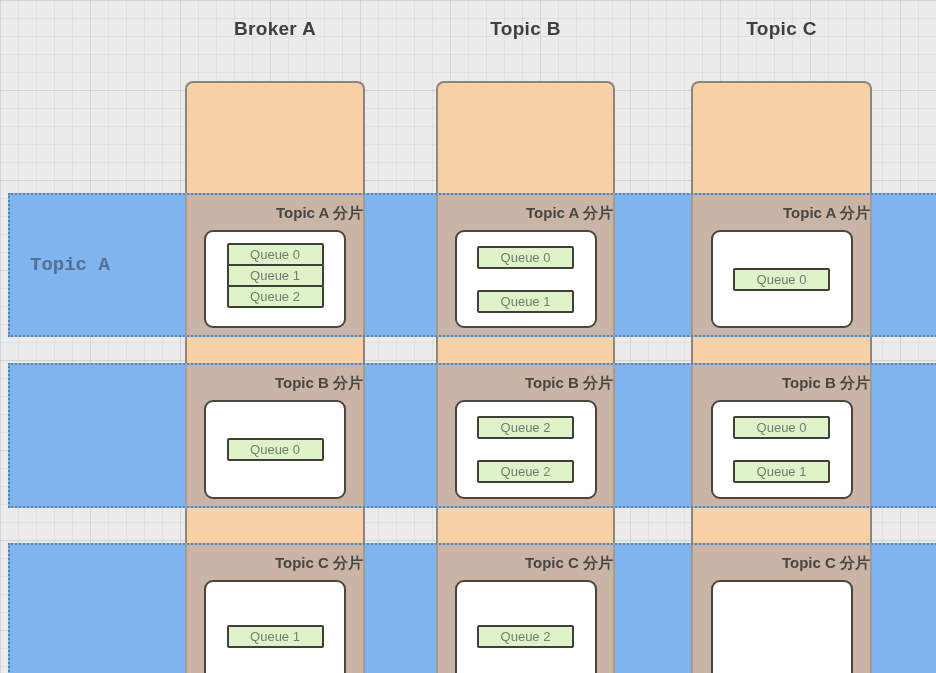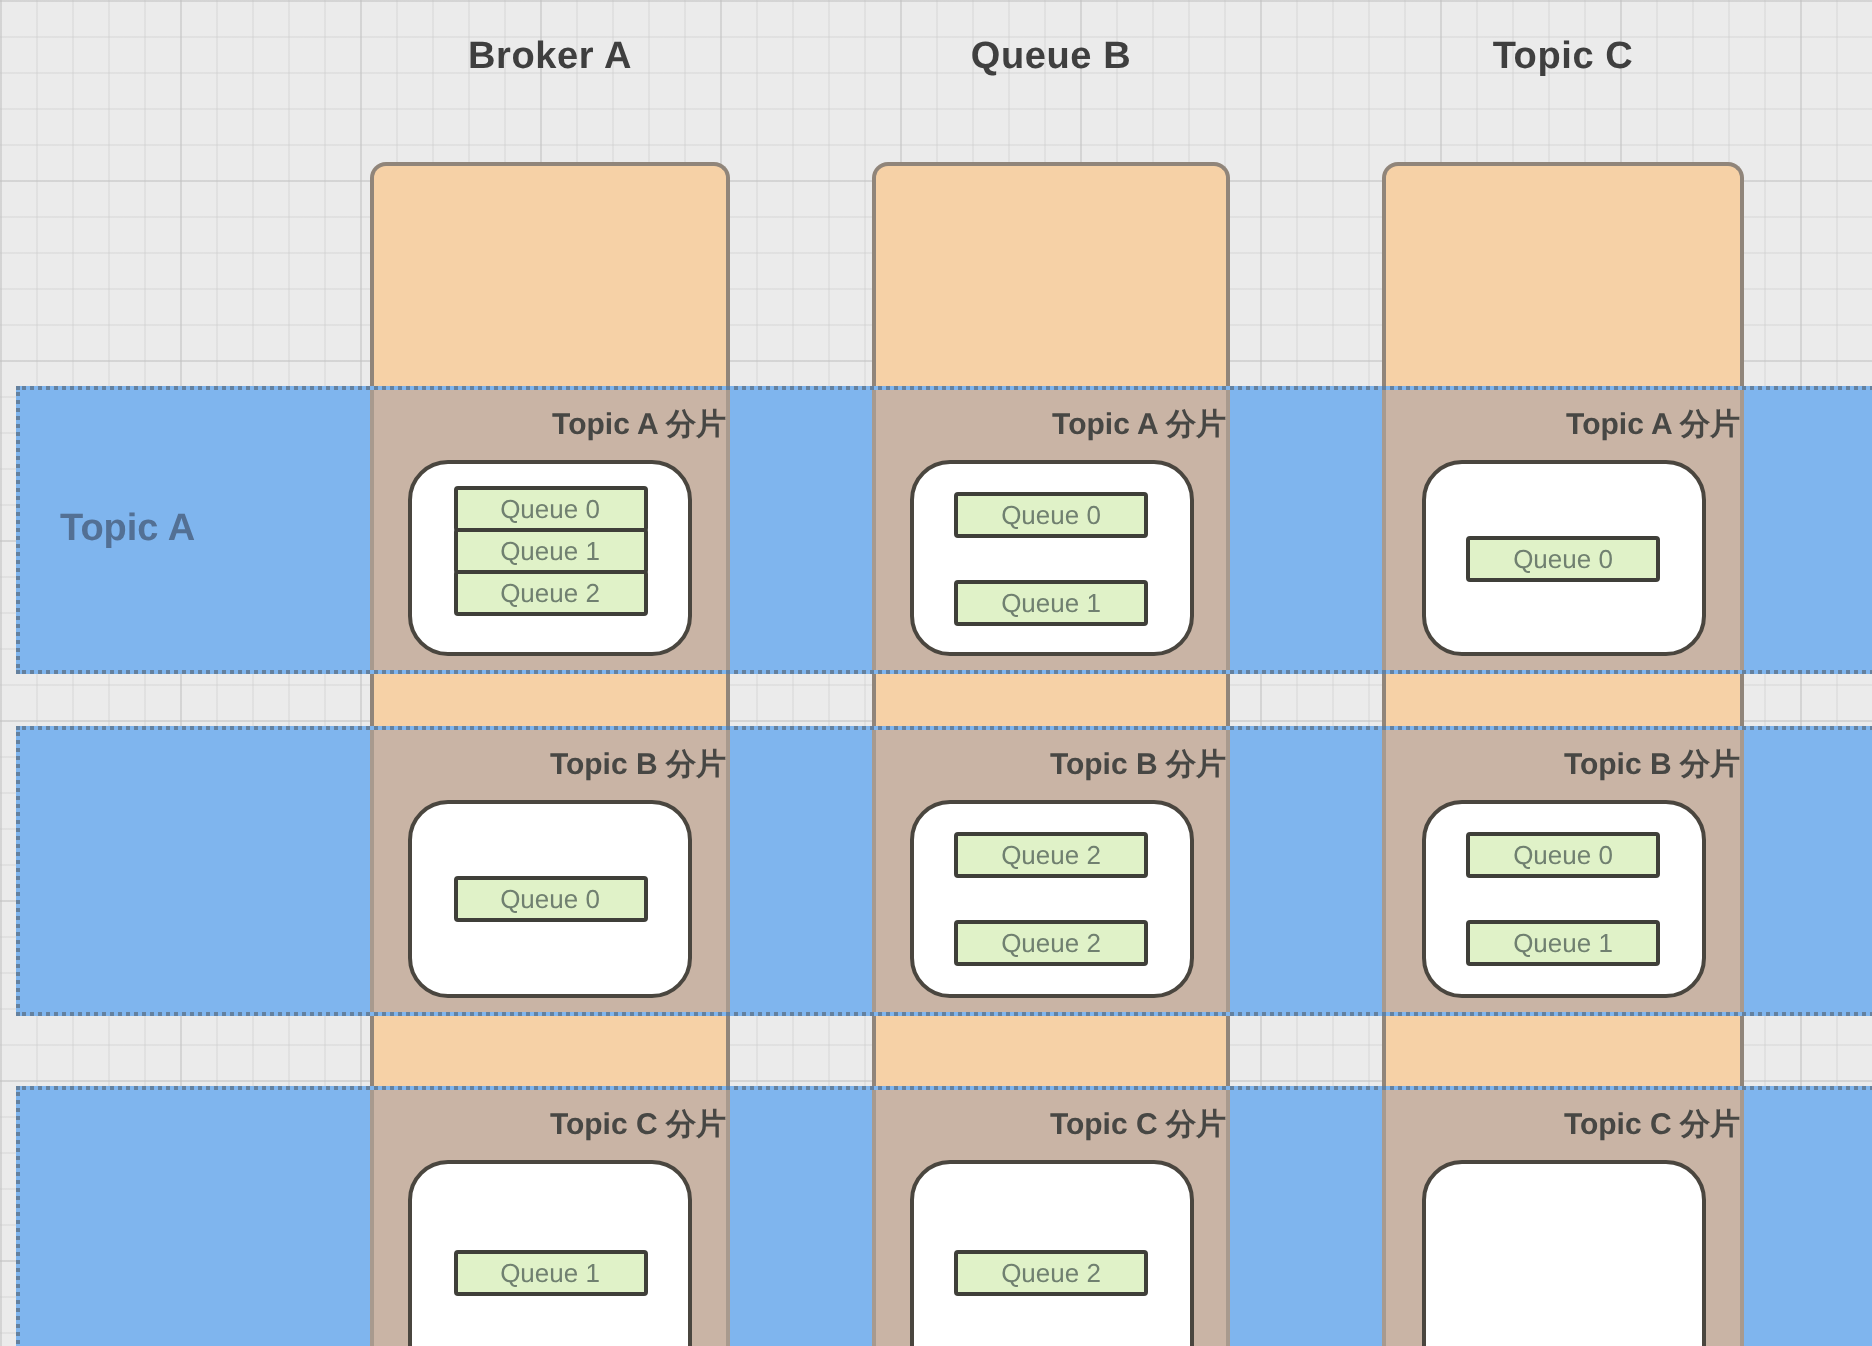--- a/index.html
+++ b/index.html
@@ -34,40 +34,40 @@
     position:absolute;left:8px;width:932px;
     background:var(--band-fill);
     border:2px dotted var(--band-dot);
     border-right:none;
     box-sizing:border-box;
     overflow:hidden;z-index:2;
   }
   .topic-label{
     position:absolute;left:20px;top:0;bottom:0;
     display:flex;align-items:center;
-    font-size:19px;font-weight:bold;color:var(--topic-text);z-index:1;
+    font-size:19px;font-weight:bold;color:var(--topic-text);z-index:1;font-family:Liberation Mono, monospace;
   }
   .shard-cell{
     position:absolute;top:0;bottom:0;
     background:var(--cell-fill);
     border-left:2px solid var(--cell-edge);
     border-right:2px solid var(--cell-edge);
     box-sizing:border-box;
     display:flex;flex-direction:column;align-items:flex-end;z-index:2;
   }
   .shard-label{
     margin-top:7px;height:22px;line-height:22px;
     font-size:15px;font-weight:bold;color:var(--shard-text);
     text-align:center;white-space:nowrap;
   }
   .shard-box{
     margin:6px auto 7px;width:142px;flex:1 1 auto;
     background:var(--box-fill);
     border:2px solid var(--box-border);
-    border-radius:20px;box-sizing:border-box;
+    border-radius:9px;box-sizing:border-box;
     display:flex;flex-direction:column;align-items:center;
   }
   .row-c .shard-box{margin-bottom:-20px;}
   .layout-stack{justify-content:flex-start;padding-top:11px;}
   .layout-stack .queue-chip + .queue-chip{margin-top:-2px;}
   .layout-spread{justify-content:center;gap:21px;}
   .layout-center{justify-content:center;}
   .queue-chip{
     width:97px;height:23px;box-sizing:border-box;
     background:var(--queue-fill);
@@ -78,21 +78,21 @@
   }
 </style>
 </head>
 <body>
 
 <div id="canvas" style="--broker-fill: #f6d1a6; --broker-border: #90857a; --band-fill: #7fb5ee; --band-dot: #64819f; --cell-fill: #c9b4a5; --cell-edge: #a89a8e; --box-fill: #ffffff; --box-border: #4a463f; --queue-fill: #e0f2c8; --queue-border: #3f3f39; --queue-text: #708070; --topic-text: #537094; --header-text: #3f3f3f; --shard-text: #474744;">
     <div class="broker-column" style="left: 185px; width: 180px;"></div>
     <div class="broker-column" style="left: 436px; width: 179px;"></div>
     <div class="broker-column" style="left: 691px; width: 181px;"></div>
     <div class="broker-header" style="left: 185px; width: 180px;">Broker A</div>
-    <div class="broker-header" style="left: 436px; width: 179px;">Queue B</div>
+    <div class="broker-header" style="left: 436px; width: 179px;">Topic B</div>
     <div class="broker-header" style="left: 691px; width: 181px;">Topic C</div>
     <div class="topic-band row-a" style="top: 193px; height: 144px;">
       <div class="topic-label">Topic A</div>
       <div class="shard-cell" style="left: 175px; width: 180px;">
         <div class="shard-label">Topic A 分片</div>
         <div class="shard-box layout-stack">
           <div class="queue-chip">Queue 0</div>
           <div class="queue-chip">Queue 1</div>
           <div class="queue-chip">Queue 2</div>
         </div>

